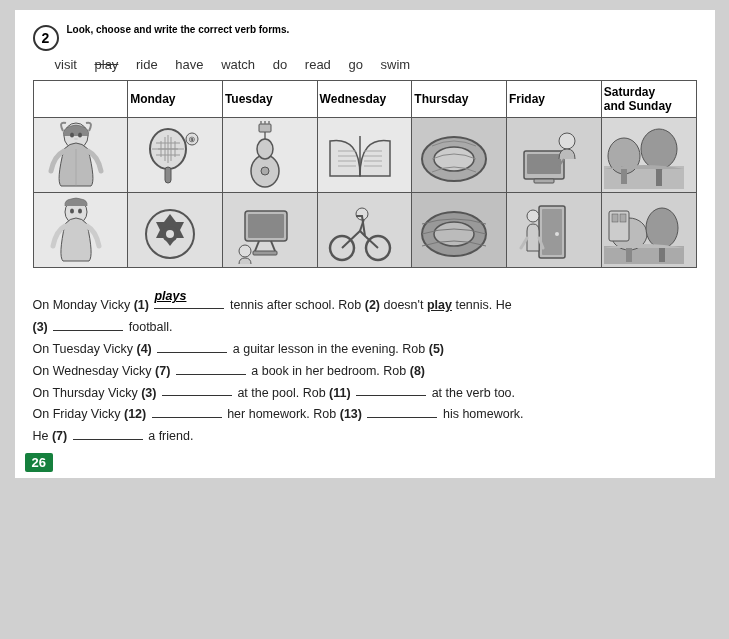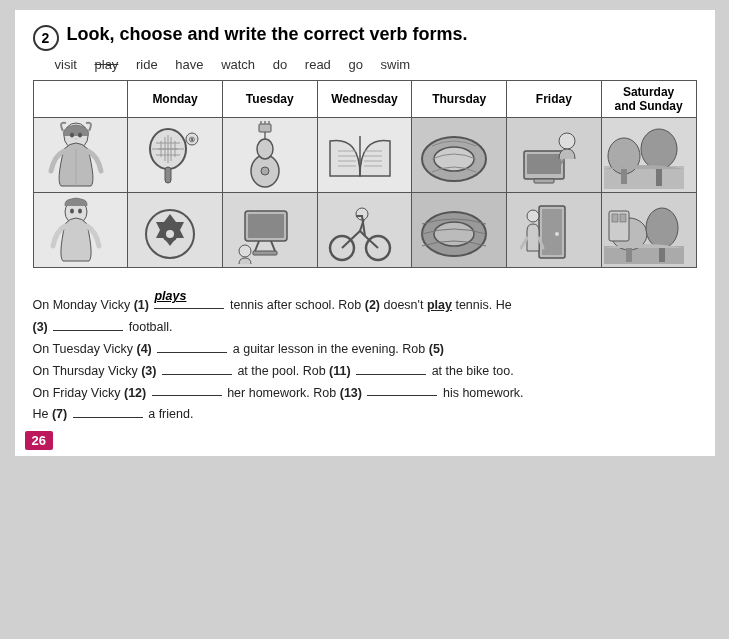--- a/index.html
+++ b/index.html
@@ -28,21 +28,21 @@
       width: 26px; height: 26px;
       border: 2px solid #333;
       border-radius: 50%;
       display: flex; align-items: center; justify-content: center;
       font-weight: bold; font-size: 14px;
       margin-right: 8px;
       flex-shrink: 0;
       margin-top: 1px;
     }
     .instruction {
-      font-size: 18px;
+      font-size: 10px;
       font-weight: bold;
     }
     .word-bank {
       font-size: 13px;
       margin-left: 22px;
       margin-bottom: 8px;
       color: #333;
     }
     .word-bank span {
       margin-right: 14px;
@@ -53,21 +53,21 @@
 
     
     .schedule-table {
       width: 100%;
       border-collapse: collapse;
       margin-bottom: 10px;
       border: 1.5px solid #555;
     }
     .schedule-table th, .schedule-table td {
       border: 1.5px solid #555;
-      text-align: center;
+      text-align: left;
       vertical-align: middle;
       font-size: 12px;
       font-weight: bold;
       padding: 3px 2px;
     }
     .schedule-table th {
       background: #fff;
       font-size: 12px;
       padding: 4px 2px;
     }
@@ -119,21 +119,21 @@
       font-weight: bold;
     }
 
     .page-num {
       position: absolute;
       bottom: 6px;
       left: 10px;
       font-size: 13px;
       font-weight: bold;
       color: #fff;
-      background: #be185d;
+      background: #15803d;
       padding: 2px 7px;
       border-radius: 2px;
     }
 
     
     svg { display: block; }
   </style>
 </head>
 <body>
 
@@ -375,30 +375,37 @@
 
     <p>
       <span>On Tuesday Vicky </span>
       <span class="num-label">(4)</span>
       <span class="blank"></span>
       <span> a guitar lesson in the evening. Rob </span>
       <span class="num-label">(5)</span>
     </p>
 
 
+    <p>
+      <span>On Wednesday Vicky </span>
+      <span class="num-label">(7)</span>
+      <span class="blank"></span>
+      <span> a book in her bedroom. Rob </span>
+      <span class="num-label">(8)</span>
+    </p>
 
 
     <p>
       <span>On Thursday Vicky </span>
       <span class="num-label">(3)</span>
       <span class="blank"></span>
       <span> at the pool. Rob </span>
       <span class="num-label">(11)</span>
       <span class="blank"></span>
-      <span> at the bike too.</span>
+      <span> at the verb too.</span>
     </p>
 
     <p>
       <span>On Friday Vicky </span>
       <span class="num-label">(12)</span>
       <span class="blank"></span>
       <span> her homework. Rob </span>
       <span class="num-label">(13)</span>
       <span class="blank"></span>
       <span> his homework.</span>

